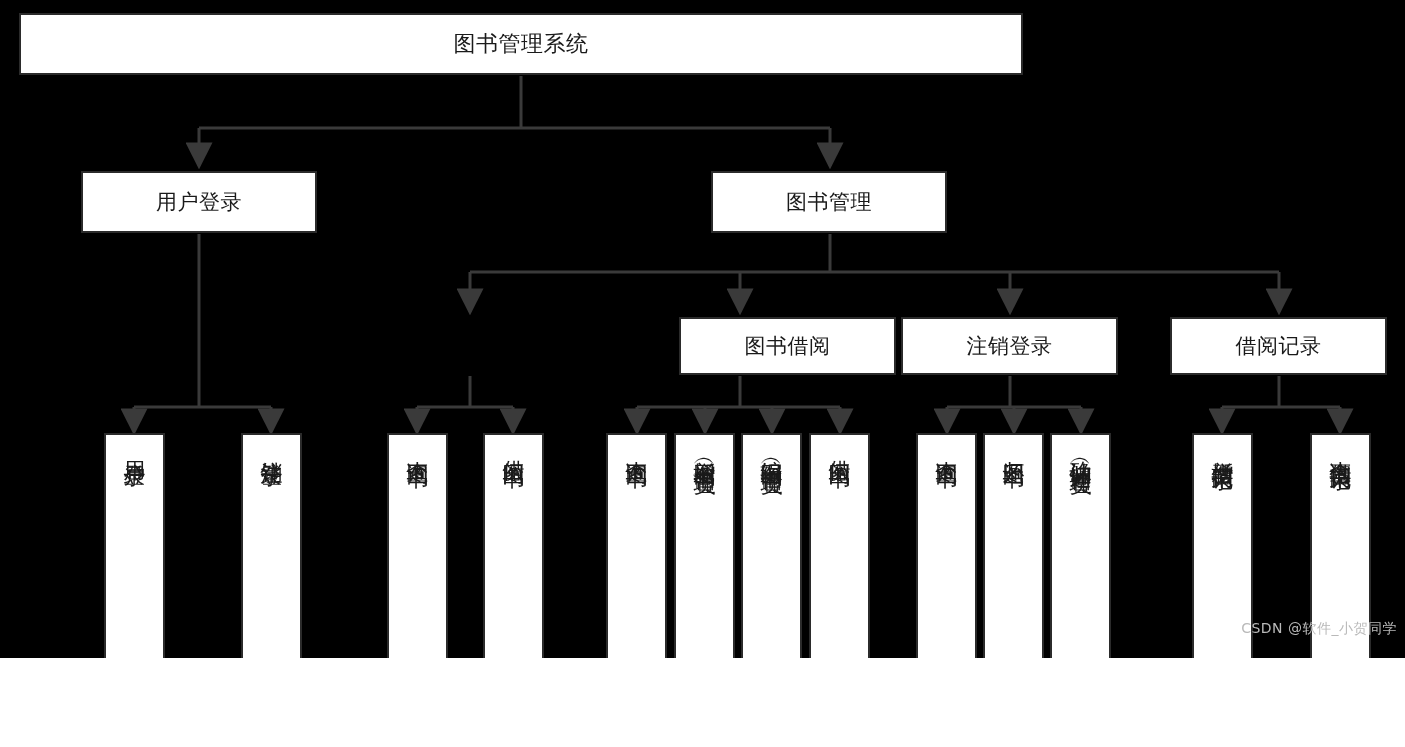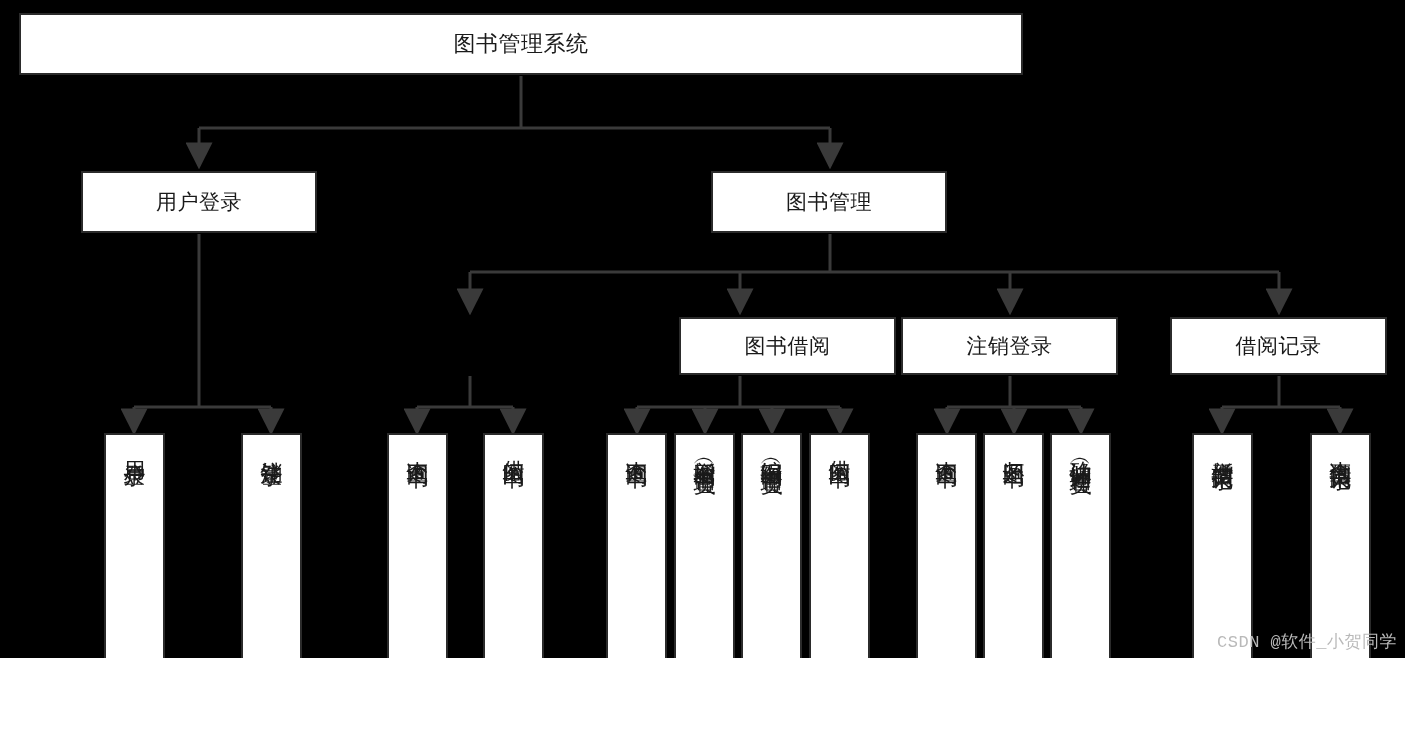--- a/index.html
+++ b/index.html
@@ -58,26 +58,25 @@
     position: absolute;
     left: 0;
     top: 0;
     width: 1405px;
     height: 747px;
     pointer-events: none;
   }
   .watermark {
     position: absolute;
     right: 8px;
-    bottom: 5px;
-    font-size: 17px;
+    bottom: 20px;
+    font-size: 14px;
     color: #b9b9b9;
     white-space: nowrap;
     letter-spacing: 0.5px;
-    font-family: Liberation Mono, monospace;
   }
 </style>
 </head>
 <body>
 
 <div id="canvas">
 
   <svg id="edges" viewBox="0 0 1405 747" width="1405" height="747">
     <defs>
       <marker id="arrow" viewBox="0 0 12 12" refX="10.5" refY="6" markerWidth="9" markerHeight="9" orient="auto-start-reverse">

